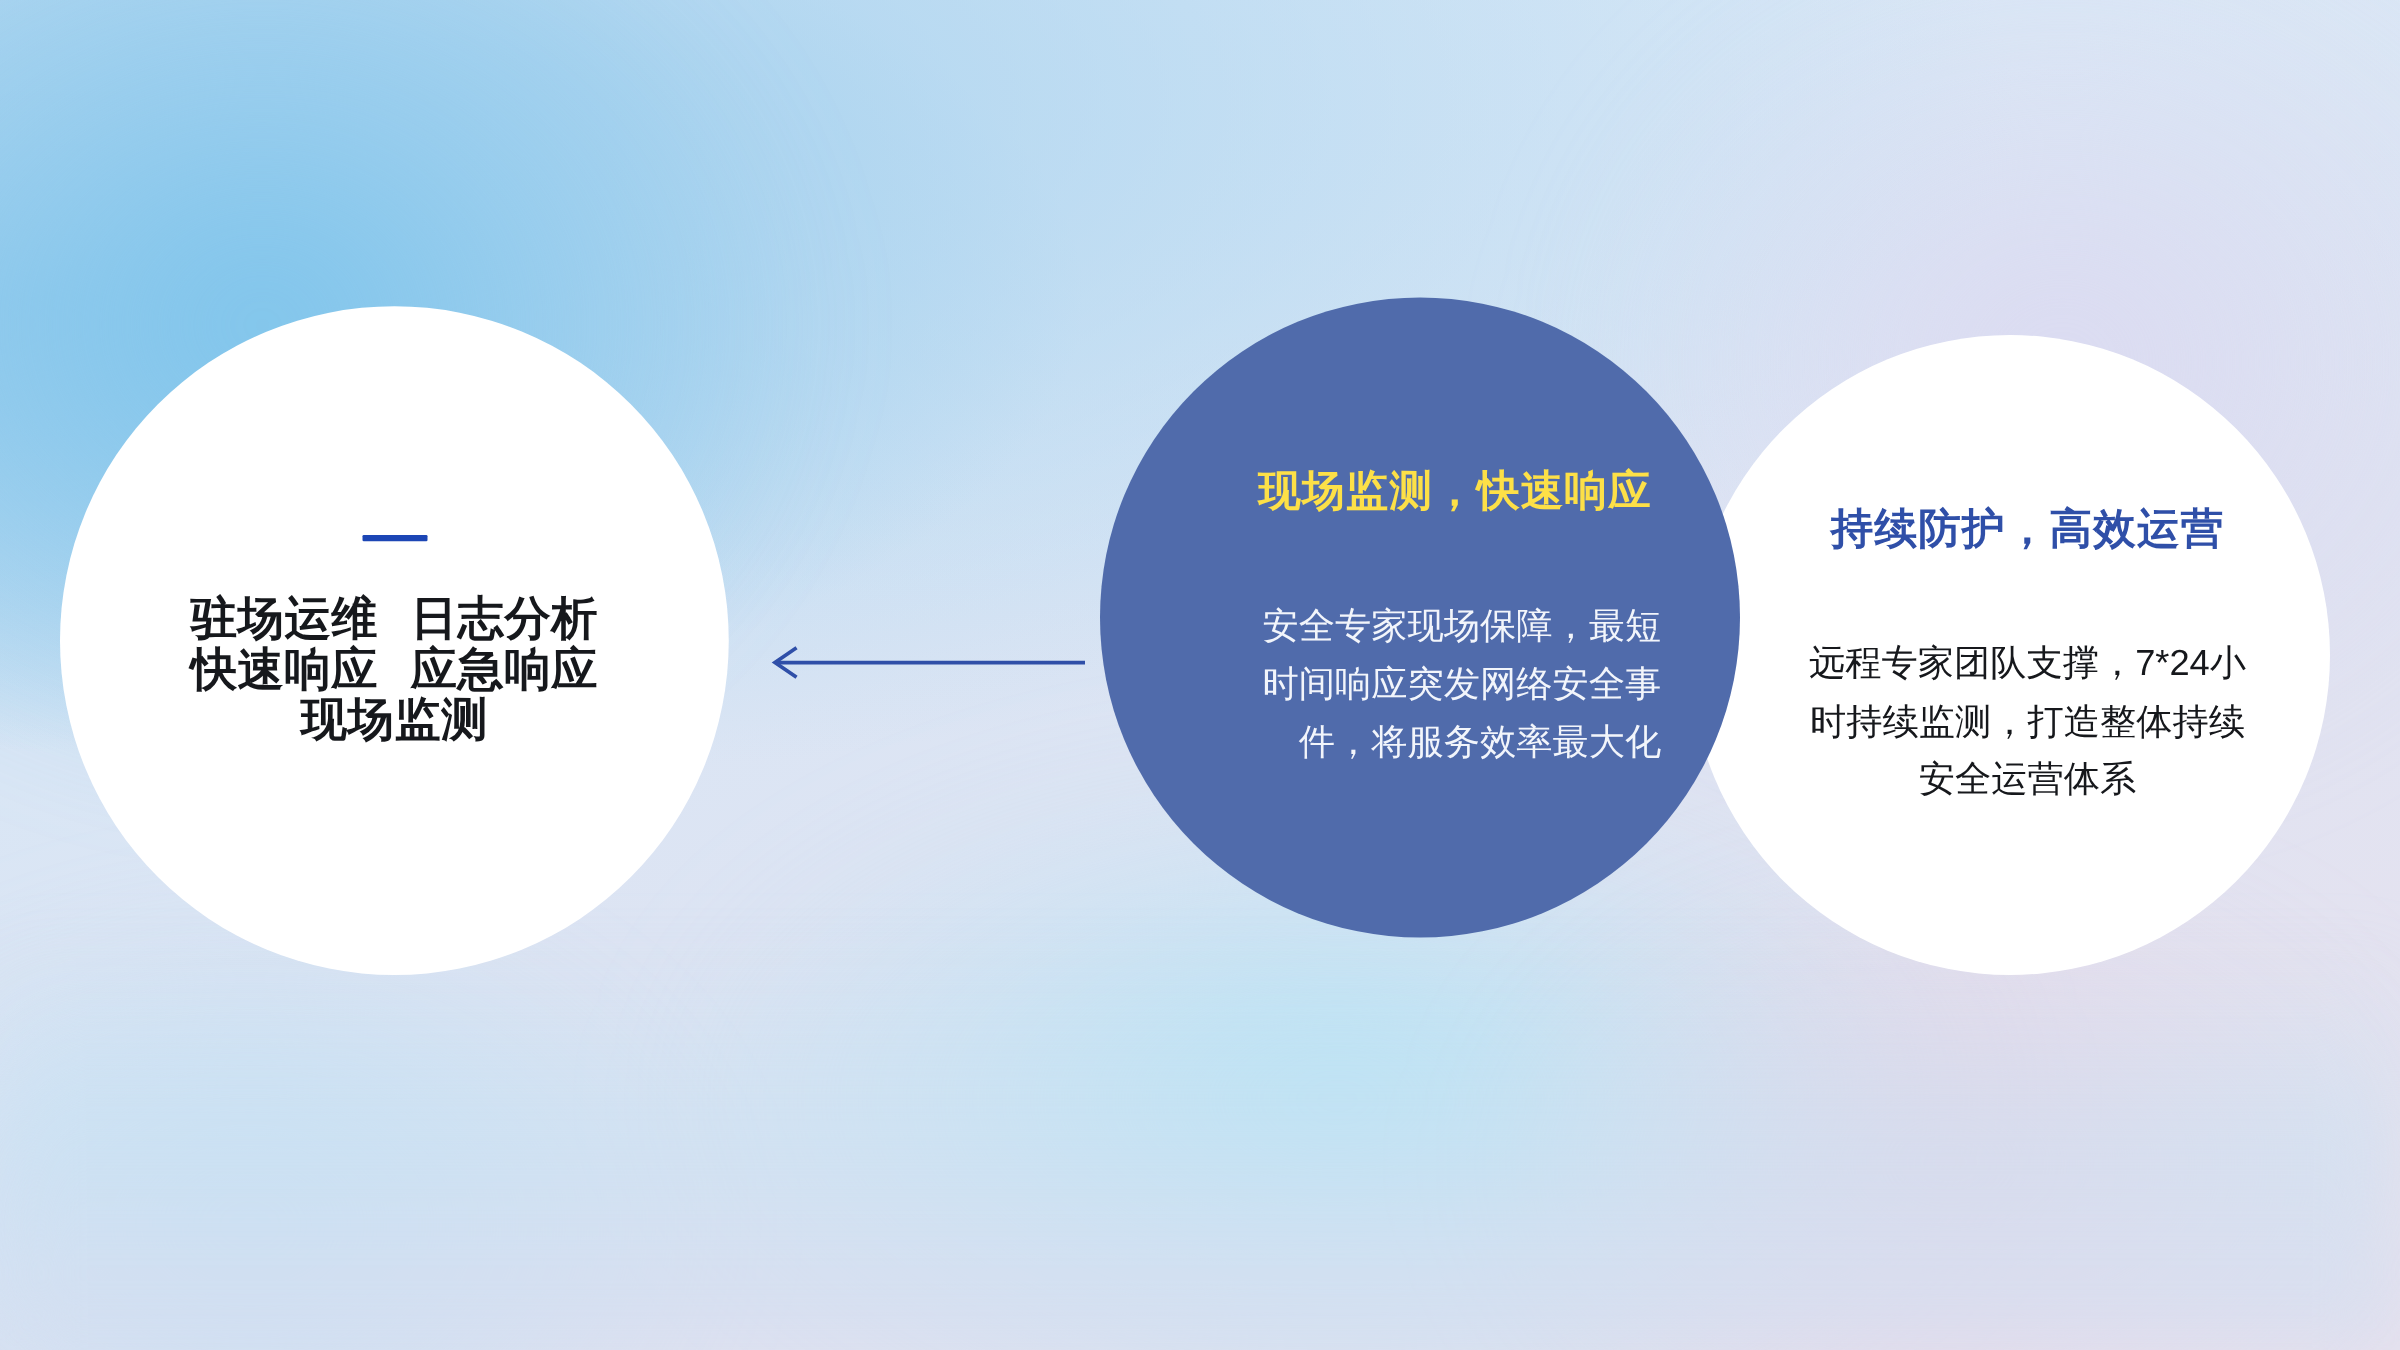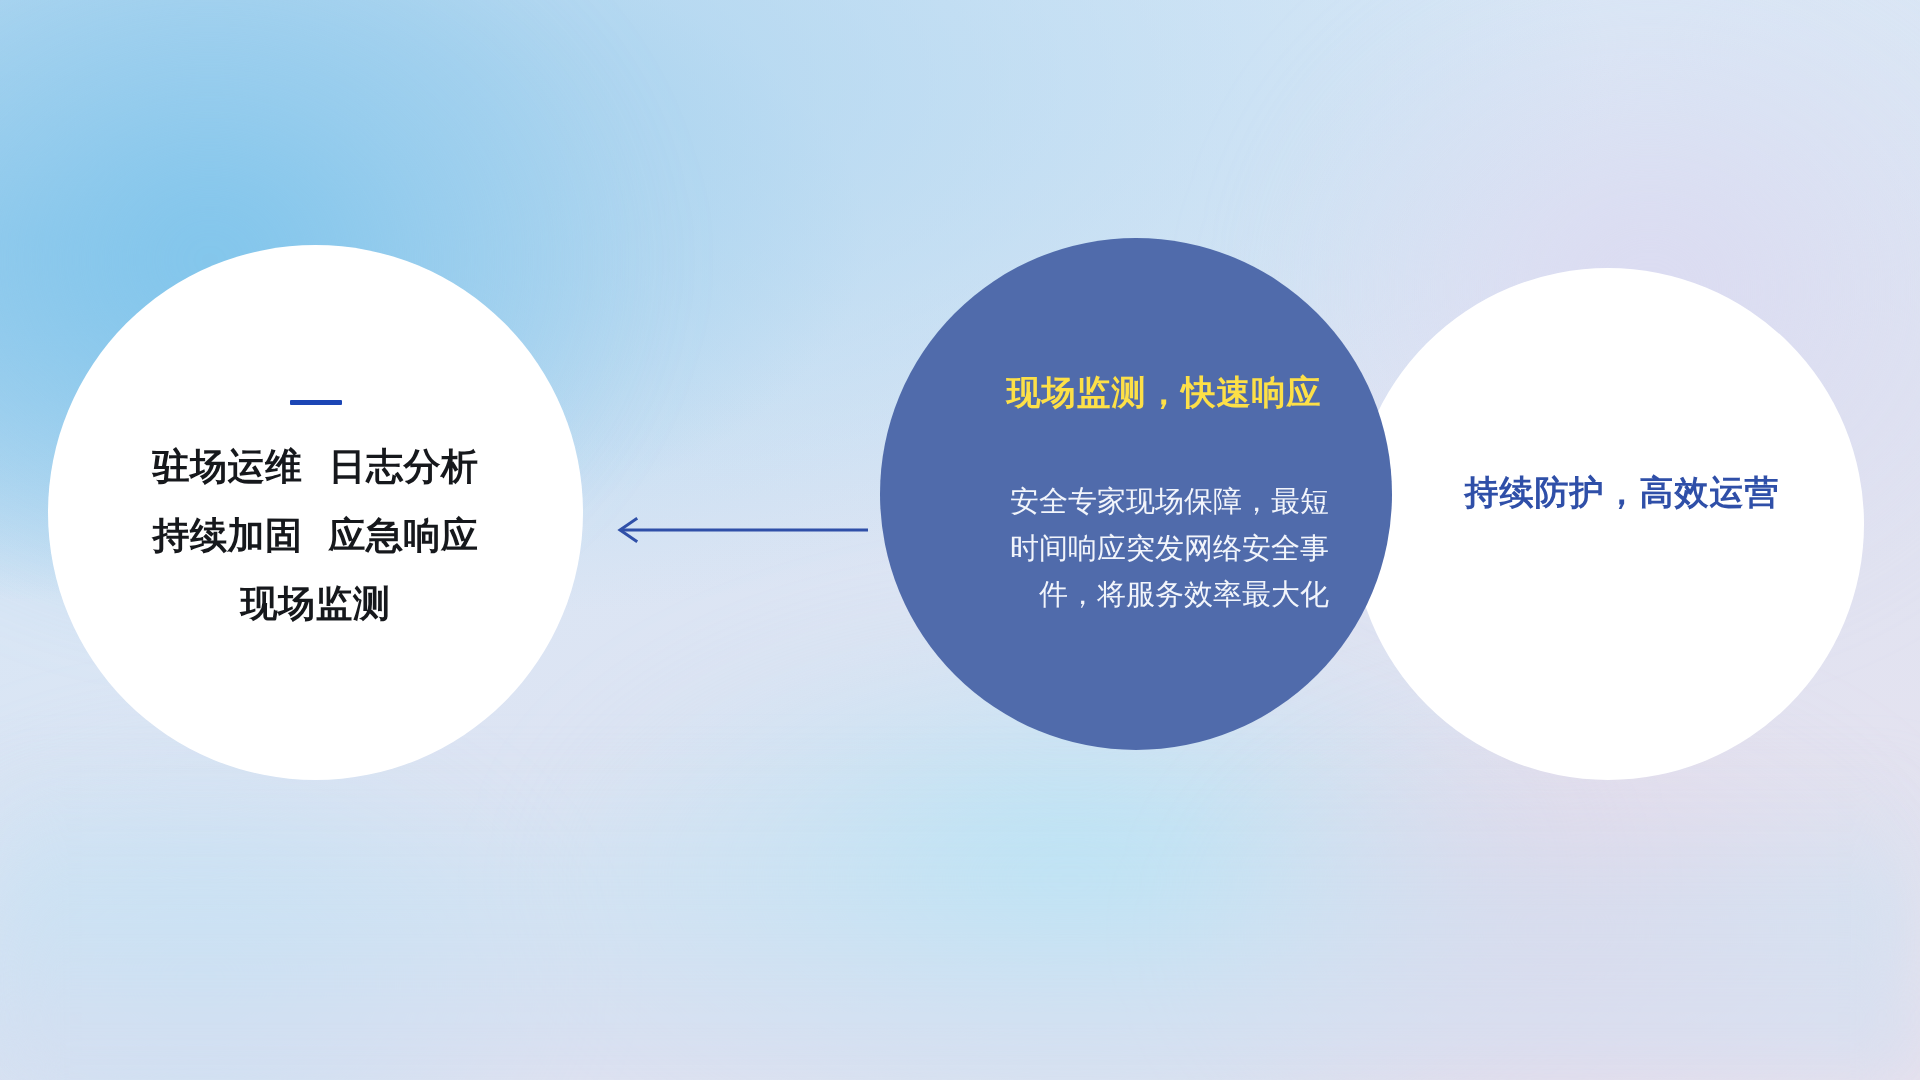--- a/index.html
+++ b/index.html
@@ -136,21 +136,20 @@
     width: 52px;
     height: 5px;
     background: #1c46b5;
     border-radius: 1px;
     margin-bottom: 42px;
   }
   .left-lines {
     display: flex;
     flex-direction: column;
     align-items: center;
-    gap: 28px;
   }
   .left-line {
     font-size: 37px;
     font-weight: 700;
     color: #16181c;
     letter-spacing: 0.5px;
     white-space: nowrap;
     line-height: 1.1;
   }
   .left-line .gap {
@@ -220,38 +219,39 @@
   <div class="bg-soft-band"></div>
 
   <svg class="arrow-svg" viewBox="0 0 270 60">
     <line x1="268" y1="30" x2="22" y2="30" stroke="#2f4fa8" stroke-width="3"></line>
     <polyline points="36,19 20,30 36,41" fill="none" stroke="#2f4fa8" stroke-width="3" stroke-linecap="square" stroke-linejoin="miter"></polyline>
   </svg>
 
   <div class="circle circle-right">
     <div class="right-inner">
       <div class="right-title">持续防护，高效运营</div>
+      <div class="right-body">远程专家团队支撑，7*24小时持续监测，打造整体持续安全运营体系</div>
     </div>
   </div>
 
   <div class="circle circle-mid">
     <div class="mid-inner">
       <div class="mid-title">现场监测，快速响应</div>
       <div class="mid-body">安全专家现场保障，最短时间响应突发网络安全事件，将服务效率最大化</div>
     </div>
   </div>
 
   <div class="circle circle-left">
     <div class="dash"></div>
     <div class="left-lines">
       <div class="left-line">
         <span>驻场运维</span><span class="gap"></span><span>日志分析</span>
       </div>
       <div class="left-line">
-        <span>持续加固</span><span class="gap"></span><span>应急响应</span>
+        <span>快速响应</span><span class="gap"></span><span>应急响应</span>
       </div>
       <div class="left-line">
         <span>现场监测</span>
       </div>
     </div>
   </div>
 
 </div>
 
 </body></html>

